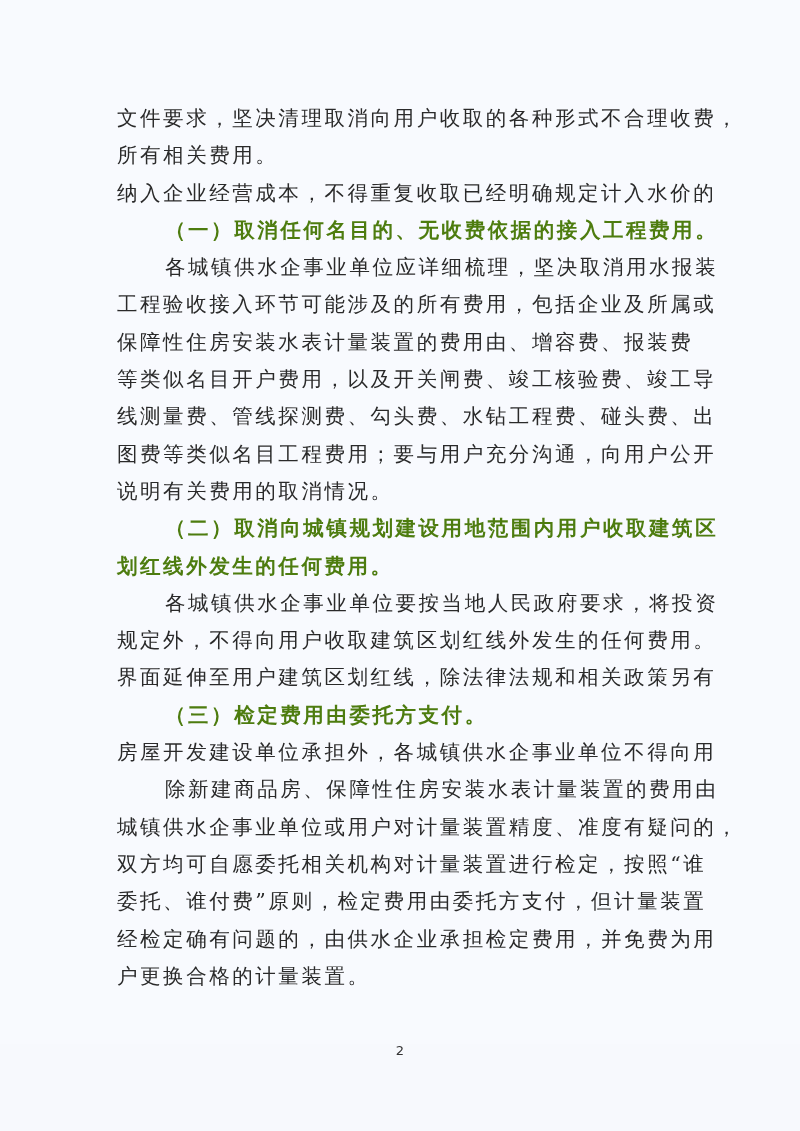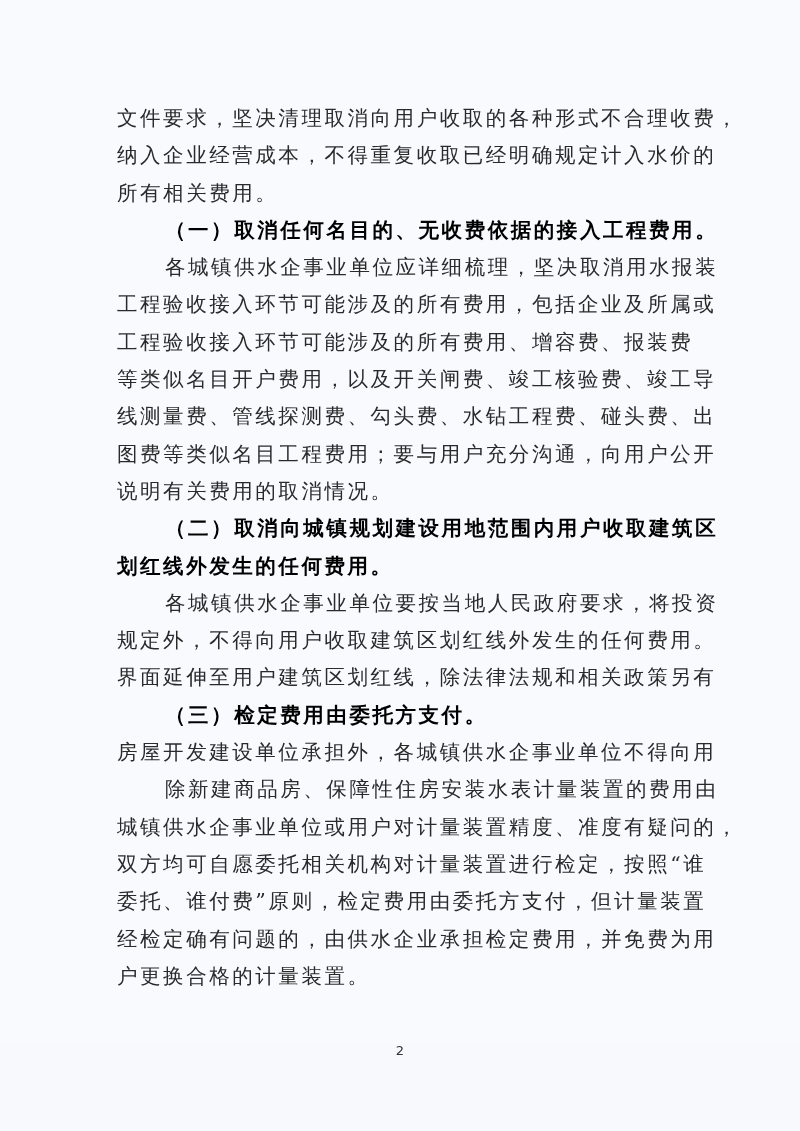--- a/index.html
+++ b/index.html
@@ -38,45 +38,45 @@
     display: block;
   }
   .line.last {
     text-align-last: left;
   }
   .line.indent {
     padding-left: 48px;
   }
   .line.heading {
     font-weight: bold;
-    color: #000000;
+    color: #4d7c0f;
   }
   .page-number {
     position: absolute;
     left: 0;
     width: 800px;
     top: 1043px;
     text-align: center;
     font-family: "DejaVu Sans", "Liberation Sans", sans-serif;
     font-size: 13px;
     color: #333;
   }
 </style>
 </head>
 <body>
 
 <div class="page">
   <div class="body-text">
     <span class="line">文件要求，坚决清理取消向用户收取的各种形式不合理收费，</span>
+    <span class="line last">所有相关费用。</span>
     <span class="line">纳入企业经营成本，不得重复收取已经明确规定计入水价的</span>
-    <span class="line last">所有相关费用。</span>
     <span class="line indent heading">（一）取消任何名目的、无收费依据的接入工程费用。</span>
     <span class="line indent">各城镇供水企事业单位应详细梳理，坚决取消用水报装</span>
     <span class="line">工程验收接入环节可能涉及的所有费用，包括企业及所属或</span>
-    <span class="line">工程验收接入环节可能涉及的所有费用、增容费、报装费</span>
+    <span class="line">保障性住房安装水表计量装置的费用由、增容费、报装费</span>
     <span class="line">等类似名目开户费用，以及开关闸费、竣工核验费、竣工导</span>
     <span class="line">线测量费、管线探测费、勾头费、水钻工程费、碰头费、出</span>
     <span class="line">图费等类似名目工程费用；要与用户充分沟通，向用户公开</span>
     <span class="line last">说明有关费用的取消情况。</span>
     <span class="line indent heading">（二）取消向城镇规划建设用地范围内用户收取建筑区</span>
     <span class="line last heading">划红线外发生的任何费用。</span>
     <span class="line indent">各城镇供水企事业单位要按当地人民政府要求，将投资</span>
     <span class="line">规定外，不得向用户收取建筑区划红线外发生的任何费用。</span>
     <span class="line">界面延伸至用户建筑区划红线，除法律法规和相关政策另有</span>
     <span class="line indent last heading">（三）检定费用由委托方支付。</span>

